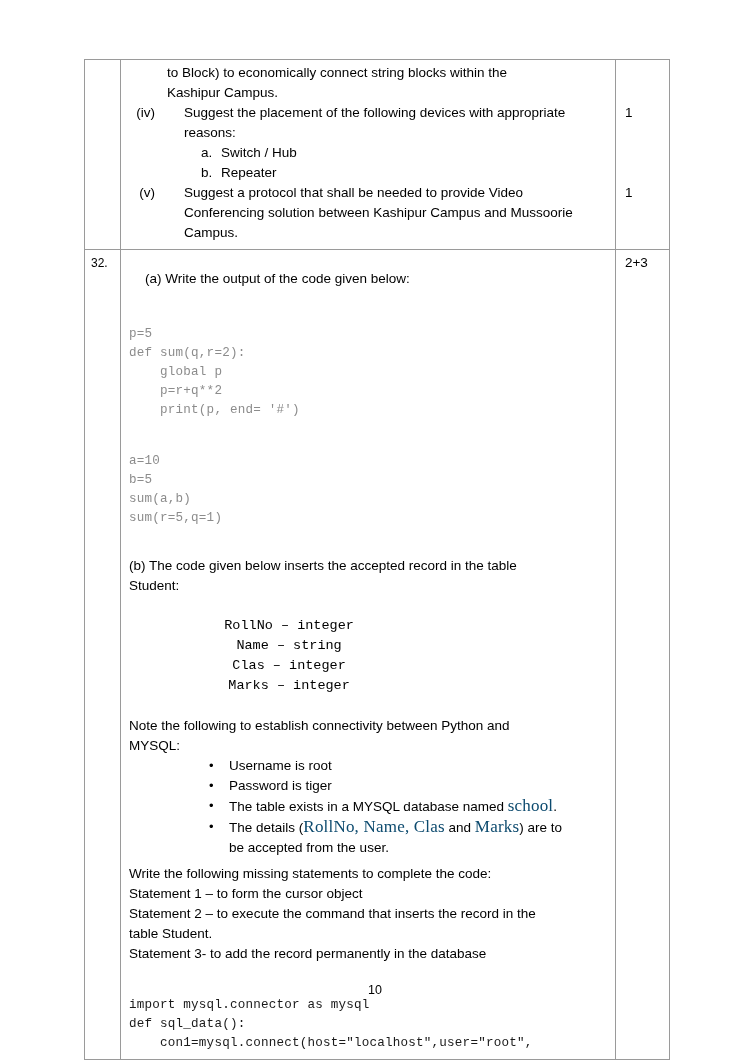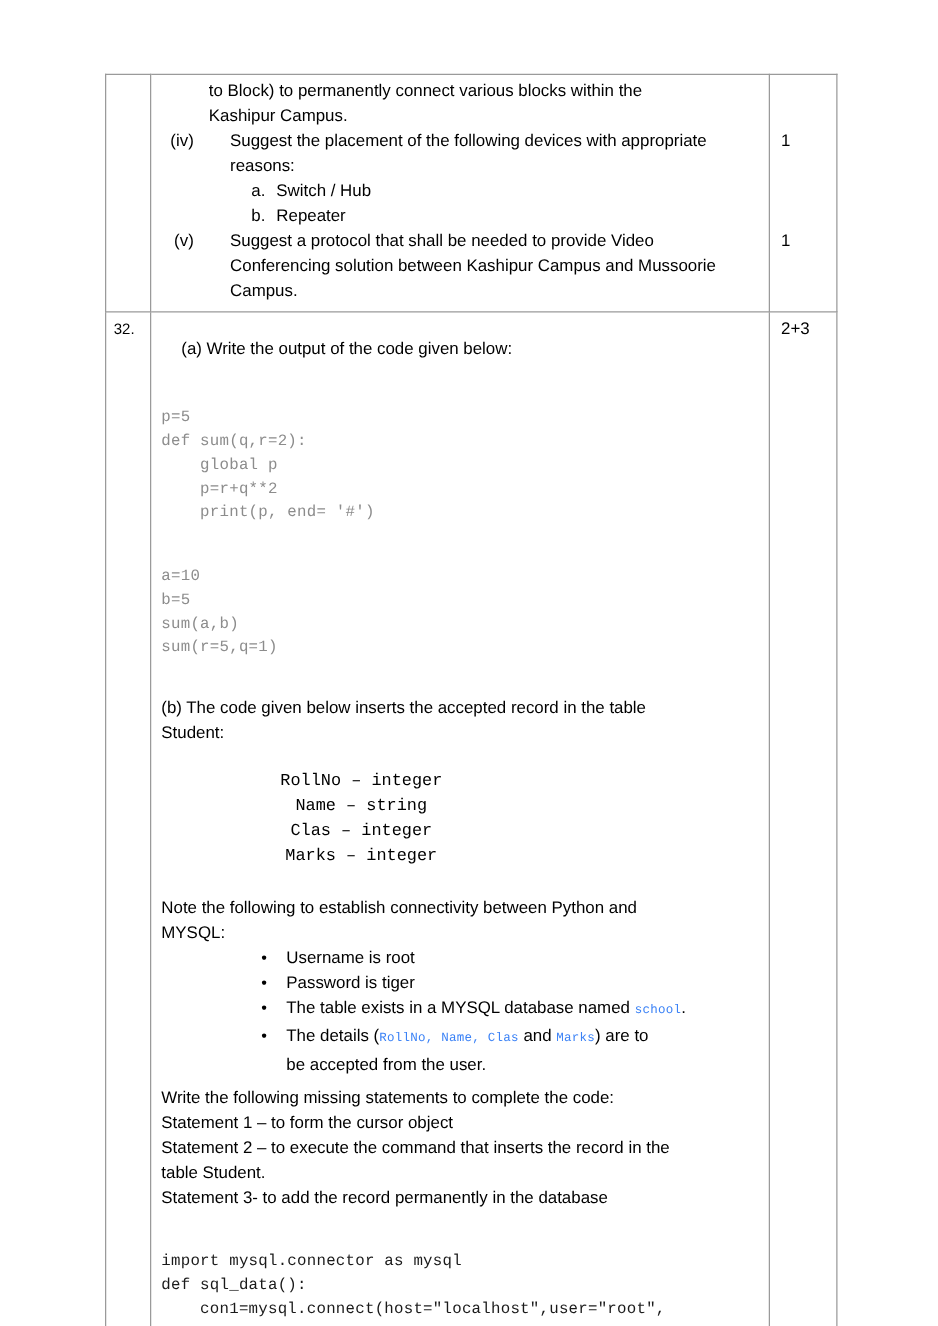--- a/index.html
+++ b/index.html
@@ -105,23 +105,23 @@
     font-family: "Liberation Mono", "DejaVu Sans Mono", monospace;
     font-size: 12.6px;
     line-height: 19px;
     white-space: pre;
     letter-spacing: 0.2px;
   }
   .code-gray { color: #8c8c8c; }
   .code-black { color: #1a1a1a; }
 
   .mono-inline {
-    font-family: Liberation Mono, monospace;
-    font-size: 10px;
-    color: #3b82f6;
+    font-family: Liberation Serif, serif;
+    font-size: 17px;
+    color: #0c4a6e;
     letter-spacing: 0.2px;
   }
 
   
   .field-list {
     text-align: center;
     width: 300px;
     margin-left: 10px;
     font-size: 13.5px;
     line-height: 20px;
@@ -179,21 +179,21 @@
     <tbody>
 
       <tr>
         <td class="col-qno">
           <div class="qno"></div>
         </td>
         <td class="col-body">
           <div class="body-cell">
 
             <div style="padding-left:38px;">
-              <div class="line">to Block) to permanently connect various blocks within the</div>
+              <div class="line">to Block) to economically connect string blocks within the</div>
               <div class="line">Kashipur Campus.</div>
             </div>
 
             <div class="roman-item">
               <span class="roman-label">(iv)</span>
               <span class="roman-text">Suggest the placement of the following devices with appropriate</span>
             </div>
             <div class="roman-item">
               <span class="roman-label"></span>
               <span class="roman-text">reasons:</span>
@@ -317,14 +317,15 @@
         <td class="col-marks">
           <div class="marks-cell">
             <div>2+3</div>
           </div>
         </td>
       </tr>
 
     </tbody>
   </table>
 
+  <div class="page-number">10</div>
 
 </div>
 
 </body></html>

